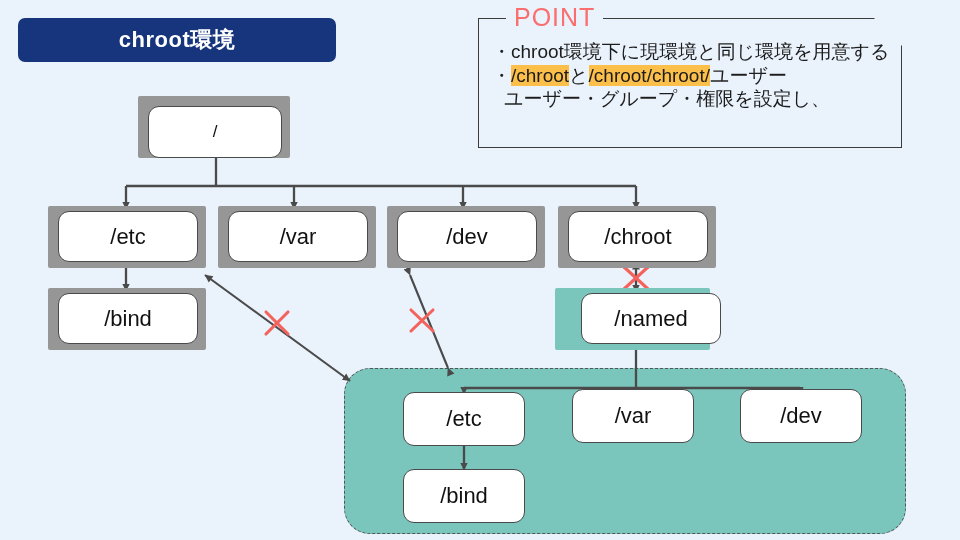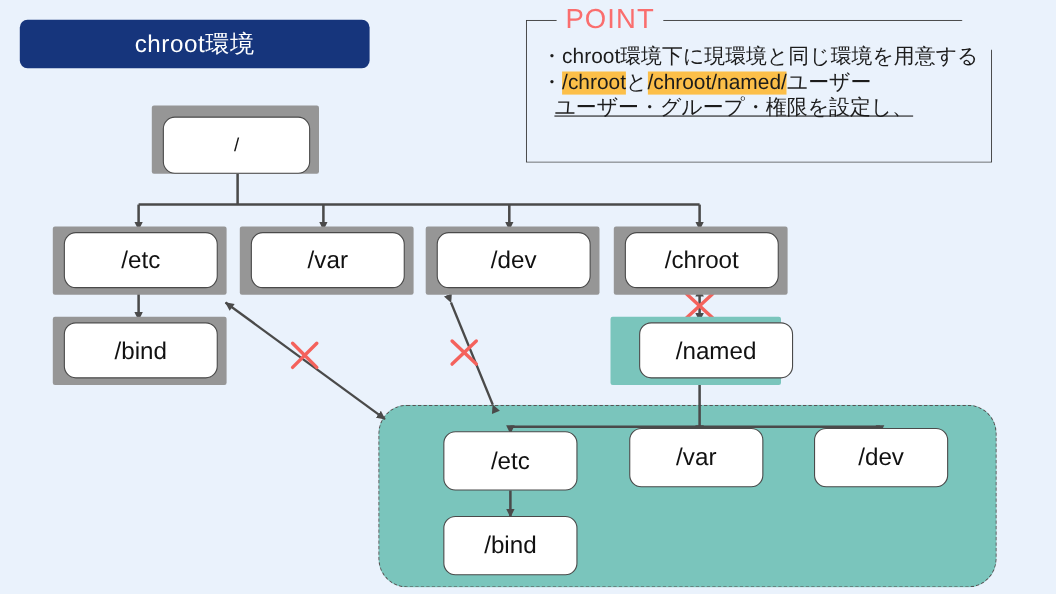--- a/index.html
+++ b/index.html
@@ -29,21 +29,21 @@
     height: 44px;
     background: #16357c;
     border-radius: 7px;
     display: flex;
     align-items: center;
     justify-content: center;
   }
   #title-banner .title-text {
     color: #ffffff;
     font-size: 22px;
-    font-weight: normal;
+    font-weight: bold;
     letter-spacing: 0.5px;
   }
 
   
   #point-callout {
     position: absolute;
     left: 478px;
     top: 18px;
     width: 424px;
     height: 130px;
@@ -77,21 +77,21 @@
     position: absolute;
     left: 14px;
     top: 22px;
     right: 10px;
     color: #1c1c1c;
     font-size: 19px;
     line-height: 23.5px;
     white-space: nowrap;
   }
   #point-lines .ln { display: block; }
-  #point-lines .ln.indent { padding-left: 12px; text-decoration: underline; }
+  #point-lines .ln.indent { padding-left: 12px; }
   .hl {
     background: #fcbf49;
   }
 
   
   .shadow-box {
     position: absolute;
     background: #969696;
     border-radius: 2px;
   }
@@ -147,21 +147,21 @@
 
   <div id="point-callout">
     <div class="callout-shape"></div>
     <div class="callout-inner"></div>
     <div id="point-label">POINT</div>
     <div id="point-lines">
       <span class="ln">
         <span>・chroot環境下に現環境と同じ環境を用意する</span>
       </span>
       <span class="ln">
-        <span>・</span><span class="hl">/chroot</span><span>と</span><span class="hl">/chroot/named/</span><span>ユーザー</span>
+        <span>・</span><span class="hl">/chroot</span><span>と</span><span class="hl">/chroot/chroot/</span><span>ユーザー</span>
       </span>
       <span class="ln indent">
         <span>ユーザー・グループ・権限を設定し、</span>
       </span>
     </div>
   </div>
 
   <div id="chroot-container"></div>
 
   <svg id="connectors" viewBox="0 0 960 540">

